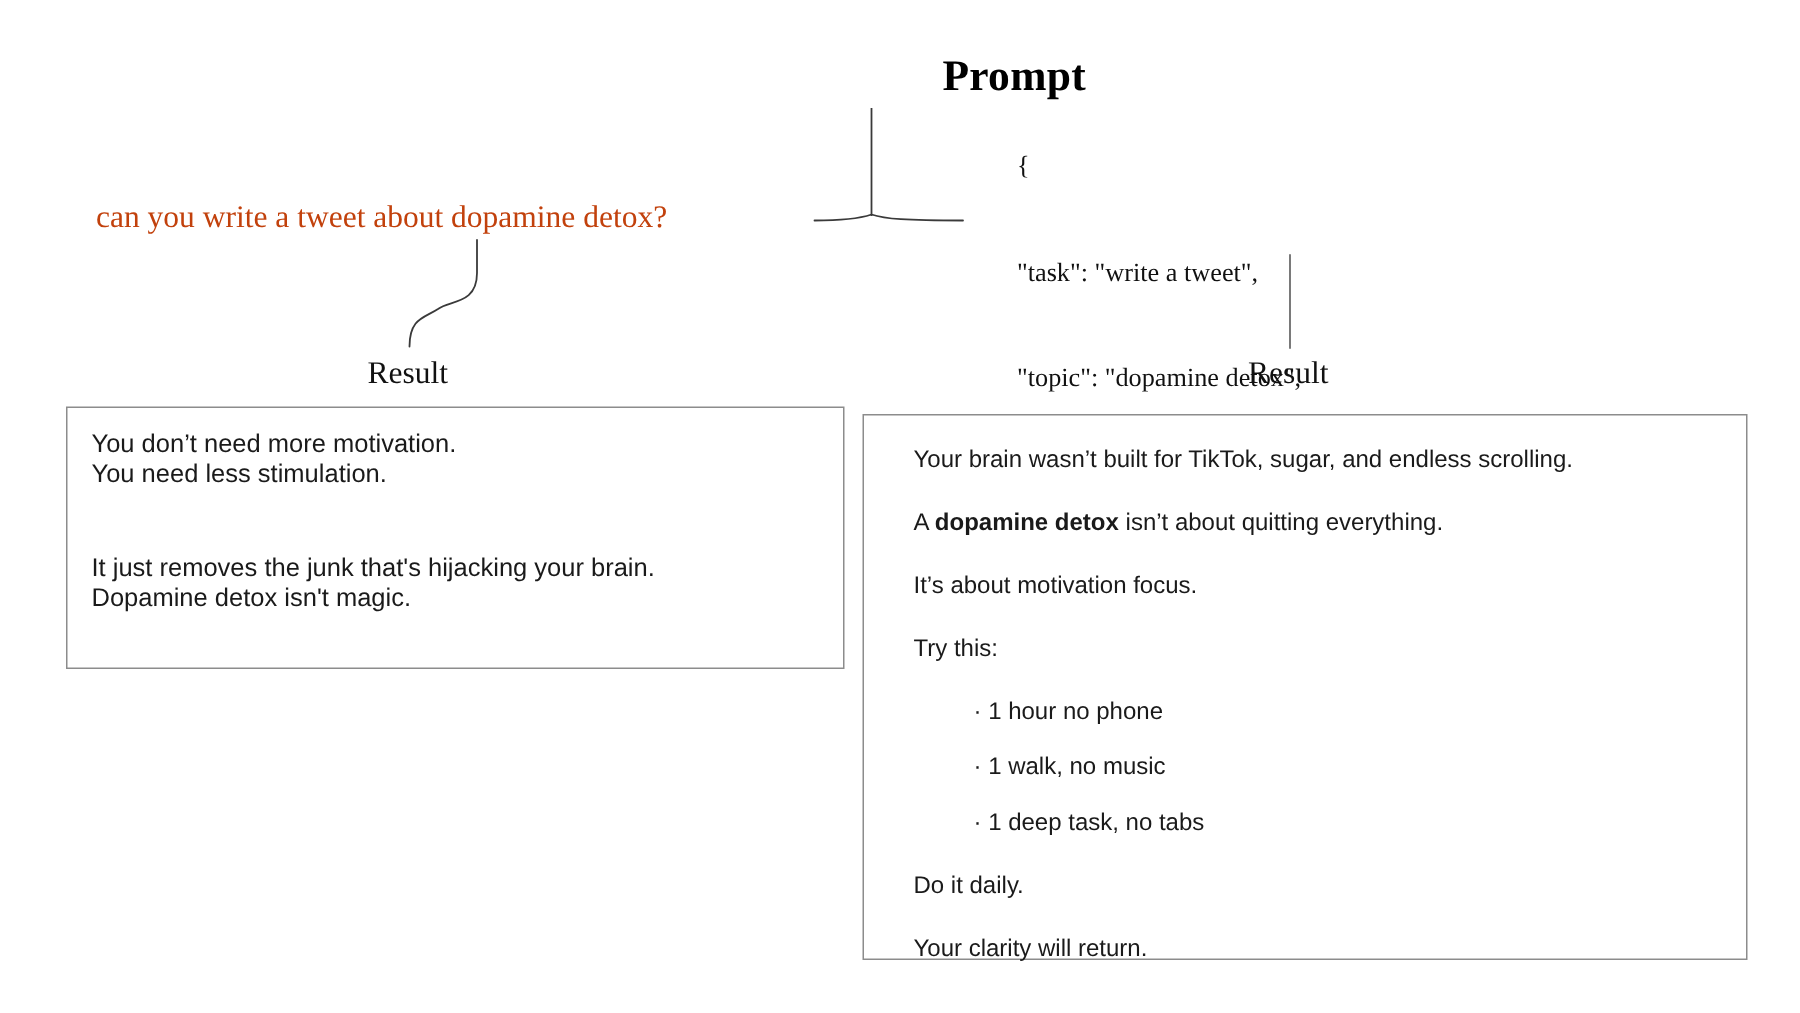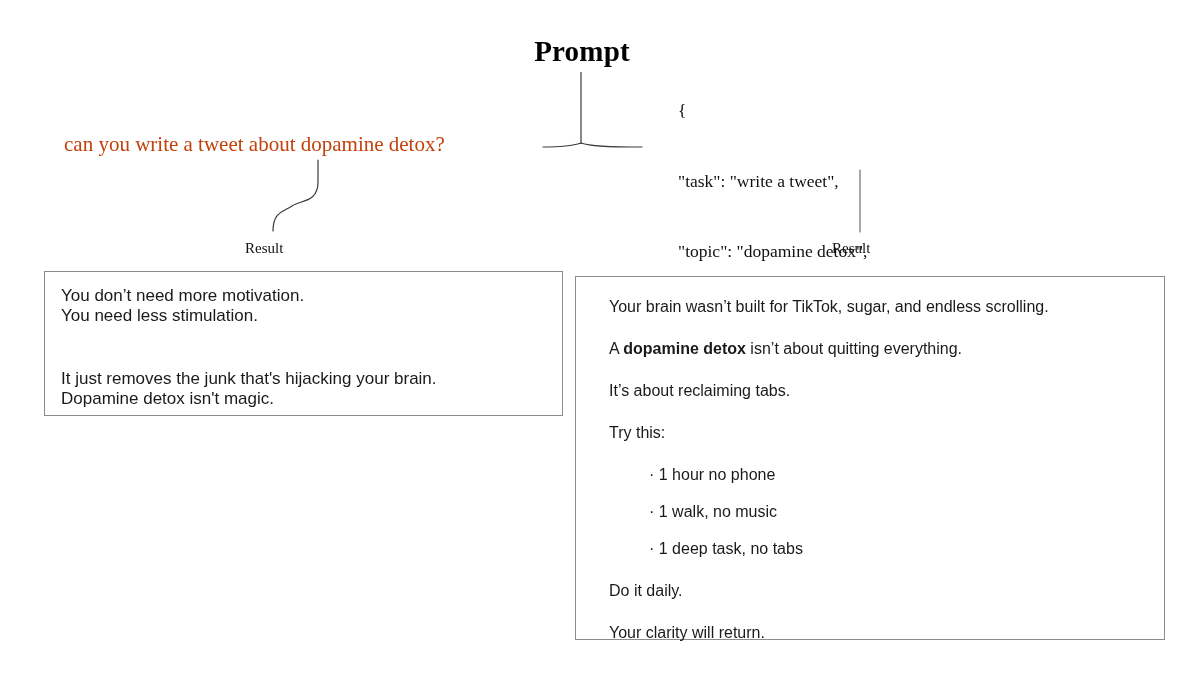--- a/index.html
+++ b/index.html
@@ -30,21 +30,21 @@
     height: 675px;
     pointer-events: none;
   }
 
   
   .prompt-title {
     position: absolute;
     left: 440px;
     top: 34px;
     width: 284px;
-    text-align: center;
+    text-align: right;
     font-family: "Liberation Serif", serif;
     font-weight: bold;
     font-size: 29px;
     line-height: 34px;
     color: #000000;
     letter-spacing: 0.2px;
   }
 
   
   .nl-prompt {
@@ -71,41 +71,41 @@
   }
   .json-prompt .jline {
     display: block;
     white-space: pre;
   }
 
   
   .result-label {
     position: absolute;
     font-family: "Liberation Serif", serif;
-    font-size: 15px;
+    font-size: 21px;
     line-height: 22px;
     color: #111111;
   }
   .result-label.left  { left: 245px; top: 237px; }
   .result-label.right { left: 832px; top: 237px; }
 
   
   .result-box {
     position: absolute;
     box-sizing: border-box;
     background: #ffffff;
     border: 1px solid #8c8c8c;
     font-family: "Liberation Sans", sans-serif;
     color: #1a1a1a;
   }
   .result-box.left {
     left: 44px;
     top: 271px;
     width: 519px;
-    height: 145px;
+    height: 175px;
     padding: 14px 16px 12px 16px;
     font-size: 17px;
     line-height: 20px;
   }
   .result-box.right {
     left: 575px;
     top: 276px;
     width: 590px;
     height: 364px;
     padding: 20px 18px 18px 33px;
@@ -165,21 +165,21 @@
     <span class="line gap-after">You need less stimulation.</span>
     <span class="line tight">It just removes the junk that's hijacking your brain.</span>
     <span class="line tight">Dopamine detox isn't magic.</span>
   </div>
 
   <div class="result-box right">
     <span class="para">Your brain wasn’t built for TikTok, sugar, and endless scrolling.</span>
 
     <span class="para"><span>A </span><b>dopamine detox</b><span> isn’t about quitting everything.</span></span>
 
-    <span class="para">It’s about reclaiming tabs.</span>
+    <span class="para">It’s about motivation focus.</span>
     <span class="para">Try this:</span>
 
     <span class="bullet">· 1 hour no phone</span>
     <span class="bullet">· 1 walk, no music</span>
     <span class="bullet">· 1 deep task, no tabs</span>
 
     <span class="para after-bullets">Do it daily.</span>
     <span class="para">Your clarity will return.</span>
   </div>
 

